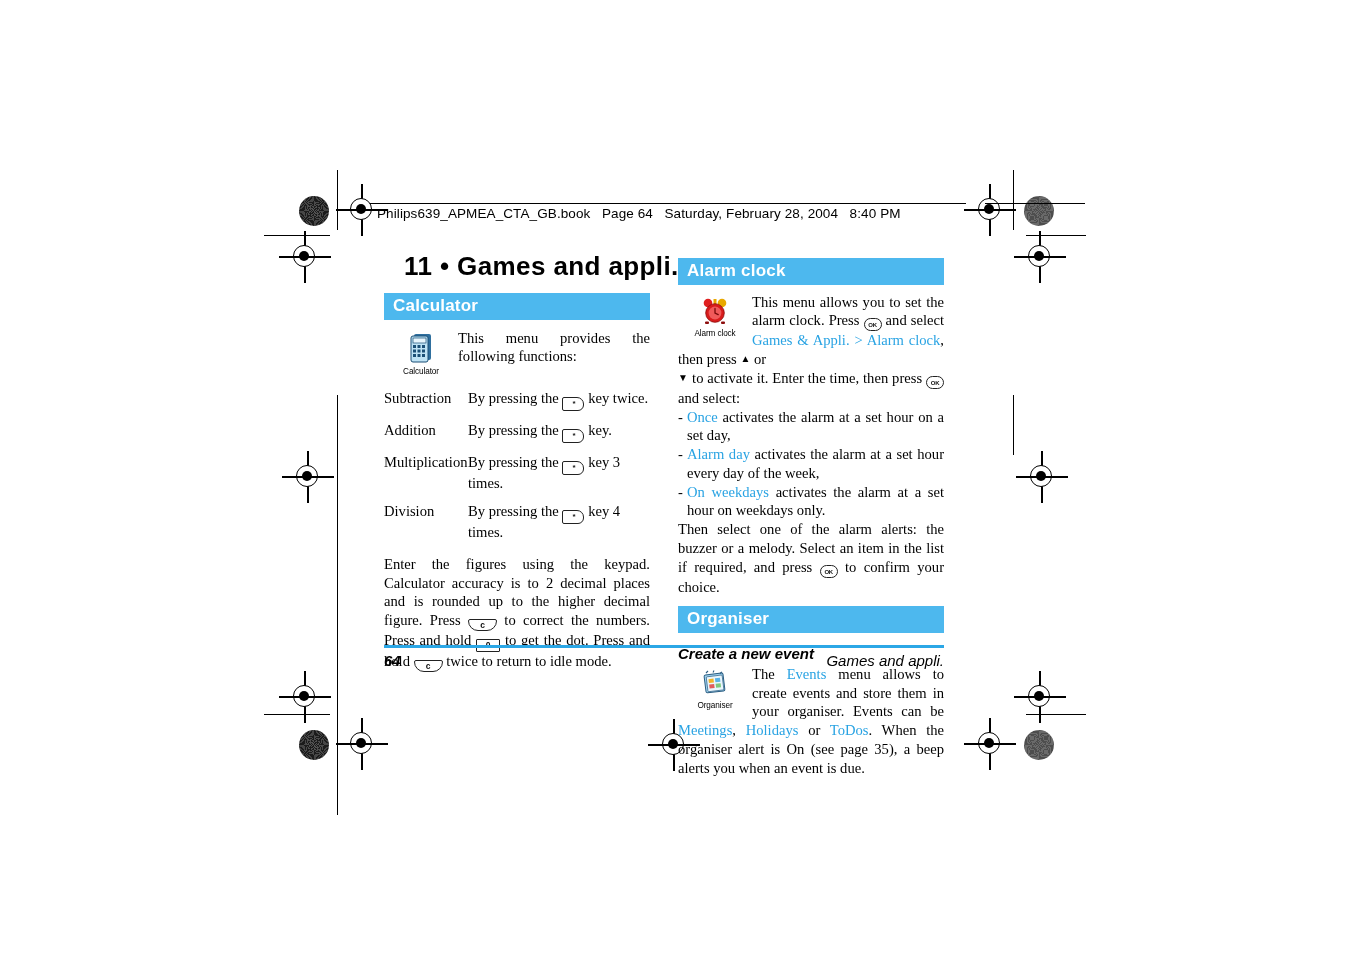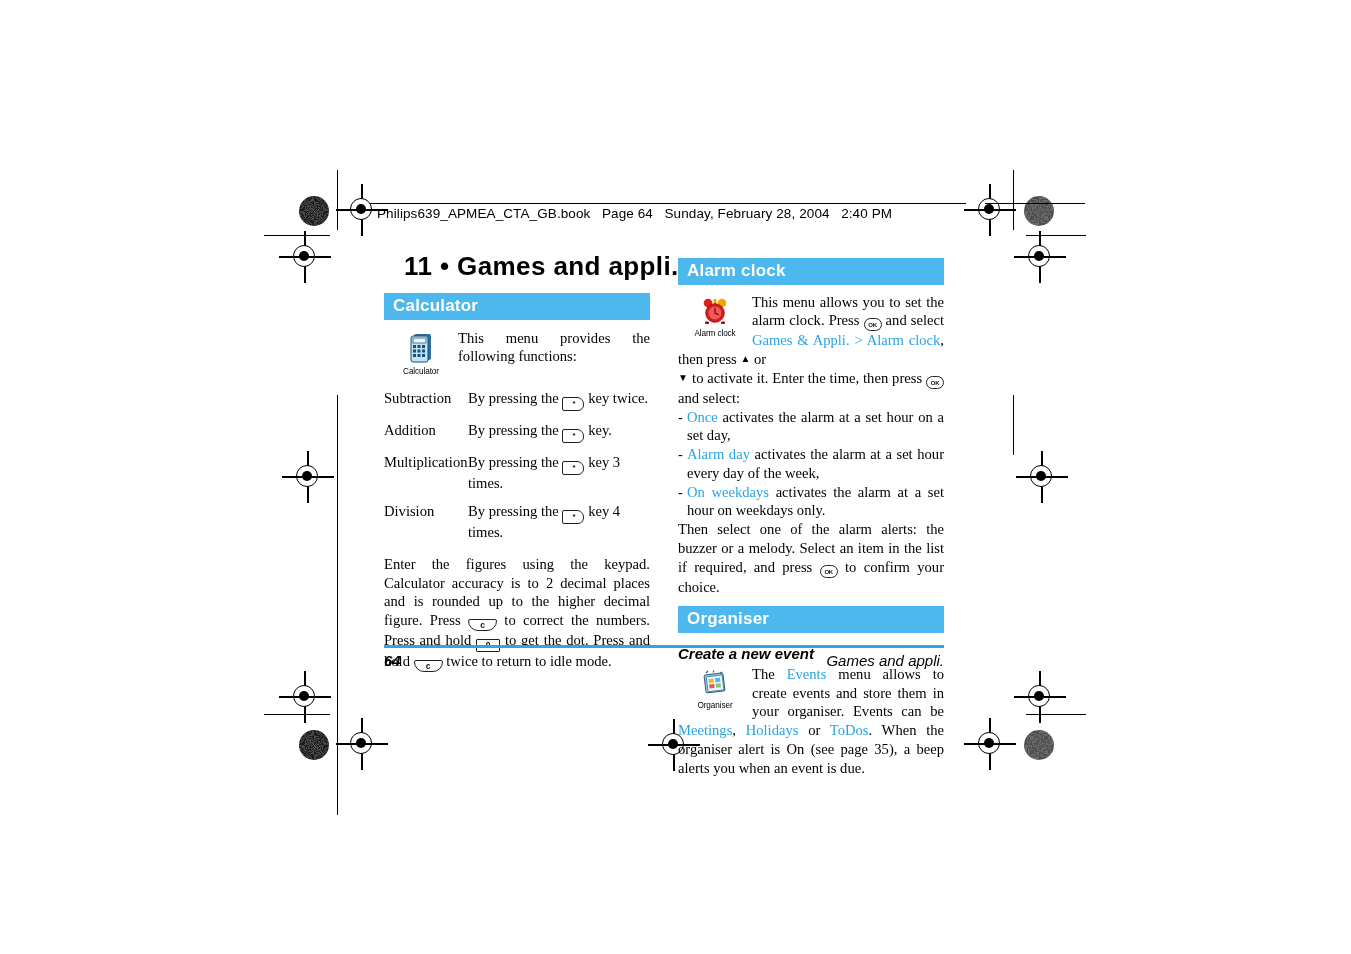--- a/index.html
+++ b/index.html
@@ -289,21 +289,21 @@
       <i></i>
     </div>
 
   <div class="reg" style="left:657px; top:728px;">
       <i></i>
     </div>
 </div>
 
 <div class="hdr-rule"></div>
 <div class="hdr-rule-r"></div>
-<div class="file-header">Philips639_APMEA_CTA_GB.book   Page 64   Sunday, February 28, 2004   2:40 PM</div>
+<div class="file-header">Philips639_APMEA_CTA_GB.book   Page 64   Saturday, February 28, 2004   8:40 PM</div>
 
 <div class="page">
 
   <div class="chapter-title">11 • Games and appli.</div>
 
   <div class="col-left">
 
     <div class="sec-bar">Calculator</div>
 
     <div style="margin-top:9px;">

